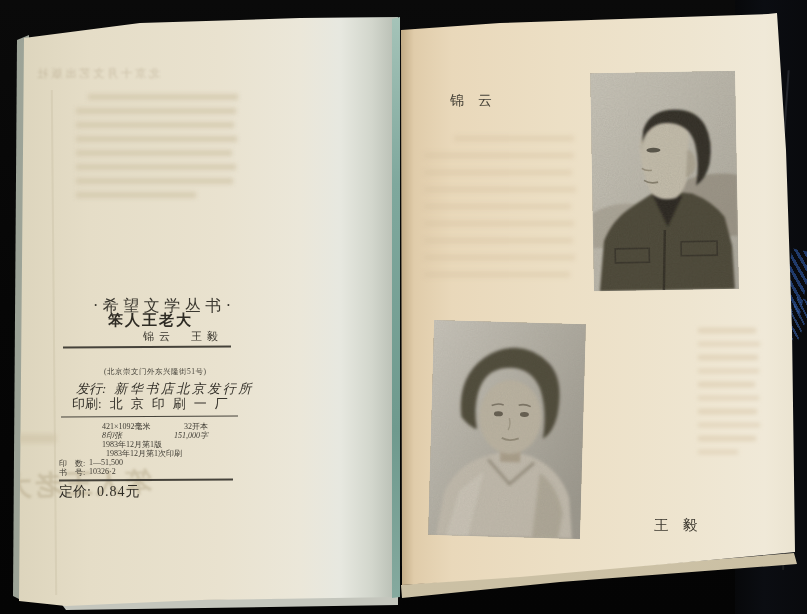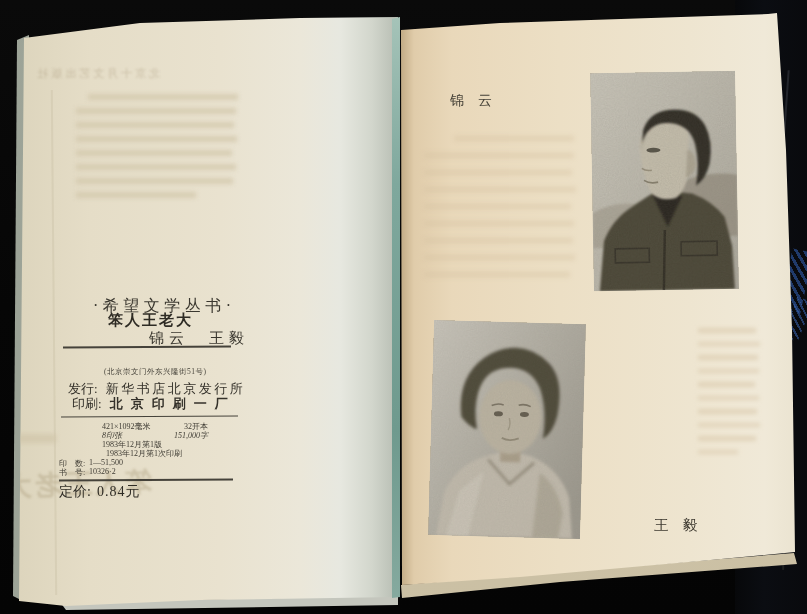--- a/index.html
+++ b/index.html
@@ -47,32 +47,32 @@
     transform:scaleX(-1);opacity:.55;filter:blur(.8px);white-space:nowrap;}
   .ghost-par{left:76px;top:94px;width:162px;}
   .ghost-par .gl{position:relative;height:6px;margin-bottom:8px;background:#d2c7ab;filter:blur(2.2px);opacity:.75;}
   .ghost-title{left:2px;top:466px;font-size:27px;font-weight:bold;letter-spacing:3px;color:#b3a687;
     transform:scaleX(-1) rotate(2deg);opacity:.5;filter:blur(1.2px);white-space:nowrap;}
   .ghost-small{left:4px;top:434px;width:52px;height:9px;background:#cdc2a5;filter:blur(2px);opacity:.6;}
 
   
   .series{left:93px;top:296px;font-size:16px;letter-spacing:4.5px;color:#3a372f;white-space:nowrap;}
   .book-title{left:108px;top:311px;font-size:15px;font-weight:bold;letter-spacing:2px;color:#2e2b24;white-space:nowrap;}
-  .authors{left:149px;top:329px;font-size:15px;letter-spacing:5px;color:#38352d;white-space:nowrap;}
+  .authors{left:143px;top:329px;font-size:11px;letter-spacing:5px;color:#38352d;white-space:nowrap;}
   .rule{height:1.6px;background:#45423a;transform:rotate(-.4deg);}
   .rule-a{left:63px;top:346px;width:168px;}
   .rule-b{left:61px;top:416px;width:177px;height:1.2px;}
   .rule-c{left:59px;top:479px;width:174px;}
   .pubrow{font-size:13px;white-space:nowrap;color:#34312a;}
   .row-pub{left:72px;top:352px;}
-  .row-dist{left:68px;top:380px;}
+  .row-dist{left:76px;top:380px;font-style:italic;}
   .row-print{left:72px;top:395px;}
   .pubrow .pv{margin-left:8px;letter-spacing:1.5px;}
   .row-dist .pv{letter-spacing:2.5px;}
-  .row-print .pv{letter-spacing:8px;font-weight:bold;}
+  .row-print .pv{letter-spacing:8px;}
   .addr{left:104px;top:367px;font-size:7.5px;letter-spacing:.5px;color:#46433a;white-space:nowrap;}
   .spec{font-size:8px;color:#3e3b33;white-space:nowrap;}
   .spec-row{width:106px;}
   .spec-row .rv{position:absolute;right:0;top:0;}
   .sr1{left:102px;top:421px;} .sr2{left:102px;top:430px;font-style:italic;}
   .sr3{left:102px;top:439px;} .sr4{left:106px;top:448px;}
   .sr5l{left:59px;top:458px;} .sr5v{left:89px;top:458px;}
   .sr6l{left:59px;top:467px;} .sr6v{left:89px;top:467px;}
   .price{left:59px;top:483px;font-size:14px;color:#2f2c25;white-space:nowrap;}
   .price .pv{margin-left:6px;letter-spacing:1px;}

